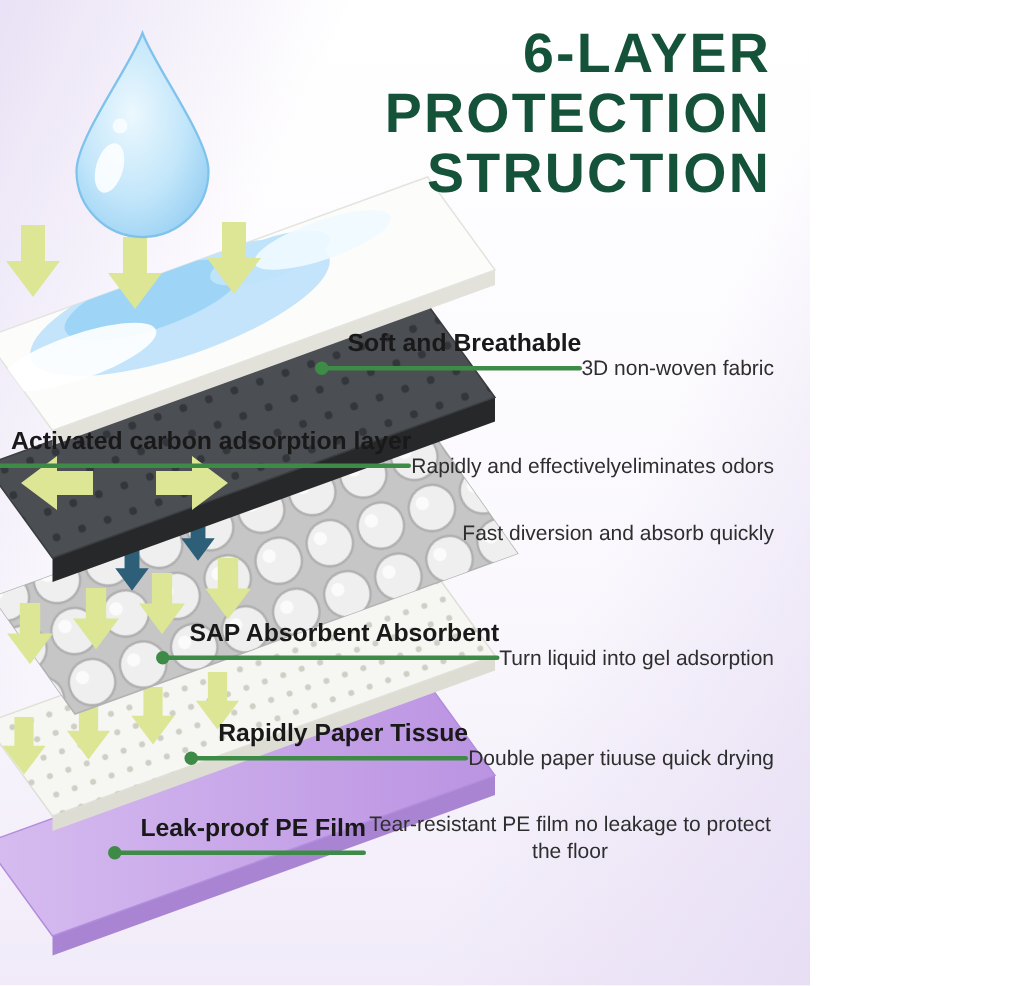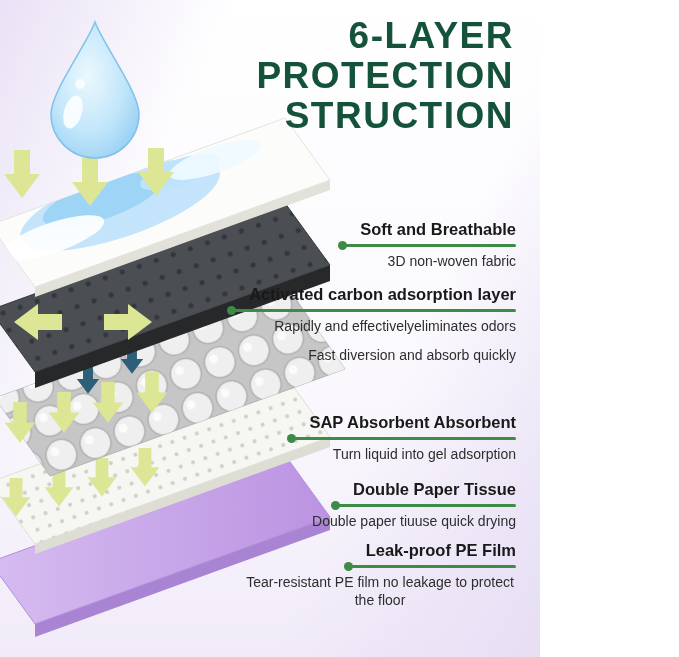--- a/index.html
+++ b/index.html
@@ -10,21 +10,21 @@
       linear-gradient(115deg, #e9e1f5 0%, rgba(255,255,255,0) 28%),
       linear-gradient(295deg, #e7def4 0%, rgba(255,255,255,0) 32%),
       linear-gradient(180deg, #ffffff 0%, #faf8fd 60%, #f1ebf9 100%);
   }
   .illustration{ position:absolute; left:0; top:0; }
   .title{
     position:absolute; top:16px; right:26px; text-align:right;
     color:#14523a; font-weight:800; font-size:37px; line-height:1.08;
     letter-spacing:1.5px;
   }
-  .callout{ position:absolute; right:24px; display:flex; flex-direction:column; align-items:flex-end; }
+  .callout{ position:absolute; right:24px; display:flex; flex-direction:row; align-items:flex-end; }
   .label-wrap{ display:flex; flex-direction:column; align-items:flex-end; }
   .label{ font-size:16.5px; font-weight:bold; color:#191919; white-space:nowrap; }
   .line{ width:calc(100% + 16px); height:3px; background:#3e8b47; border-radius:2px;
          margin-top:5px; margin-bottom:6px; position:relative; }
   .dot{ position:absolute; left:-6px; top:-3px; width:9px; height:9px; border-radius:50%; background:#3e8b47; }
   .desc{ font-size:14px; color:#2e2e2e; text-align:right; white-space:nowrap; }
   .c1{ top:220px; } .c2{ top:285px; } .c3{ top:347px; }
   .c4{ top:413px; } .c5{ top:480px; } .c6{ top:541px;justify-content:center; }
   .c6 .desc{ white-space:normal; max-width:272px; text-align:center; line-height:1.25; }
 </style>
@@ -167,21 +167,21 @@
       <span class="label">SAP Absorbent Absorbent</span>
       <div class="line">
           <span class="dot"></span>
         </div>
     </div>
     <div class="desc">Turn liquid into gel adsorption</div>
   </div>
 
   <div class="callout c5">
     <div class="label-wrap">
-      <span class="label">Double Paper Tissue</span>
+      <span class="label">Rapidly Paper Tissue</span>
       <div class="line">
           <span class="dot"></span>
         </div>
     </div>
     <div class="desc">Double paper tiuuse quick drying</div>
   </div>
 
   <div class="callout c6">
     <div class="label-wrap">
       <span class="label">Leak-proof PE Film</span>

